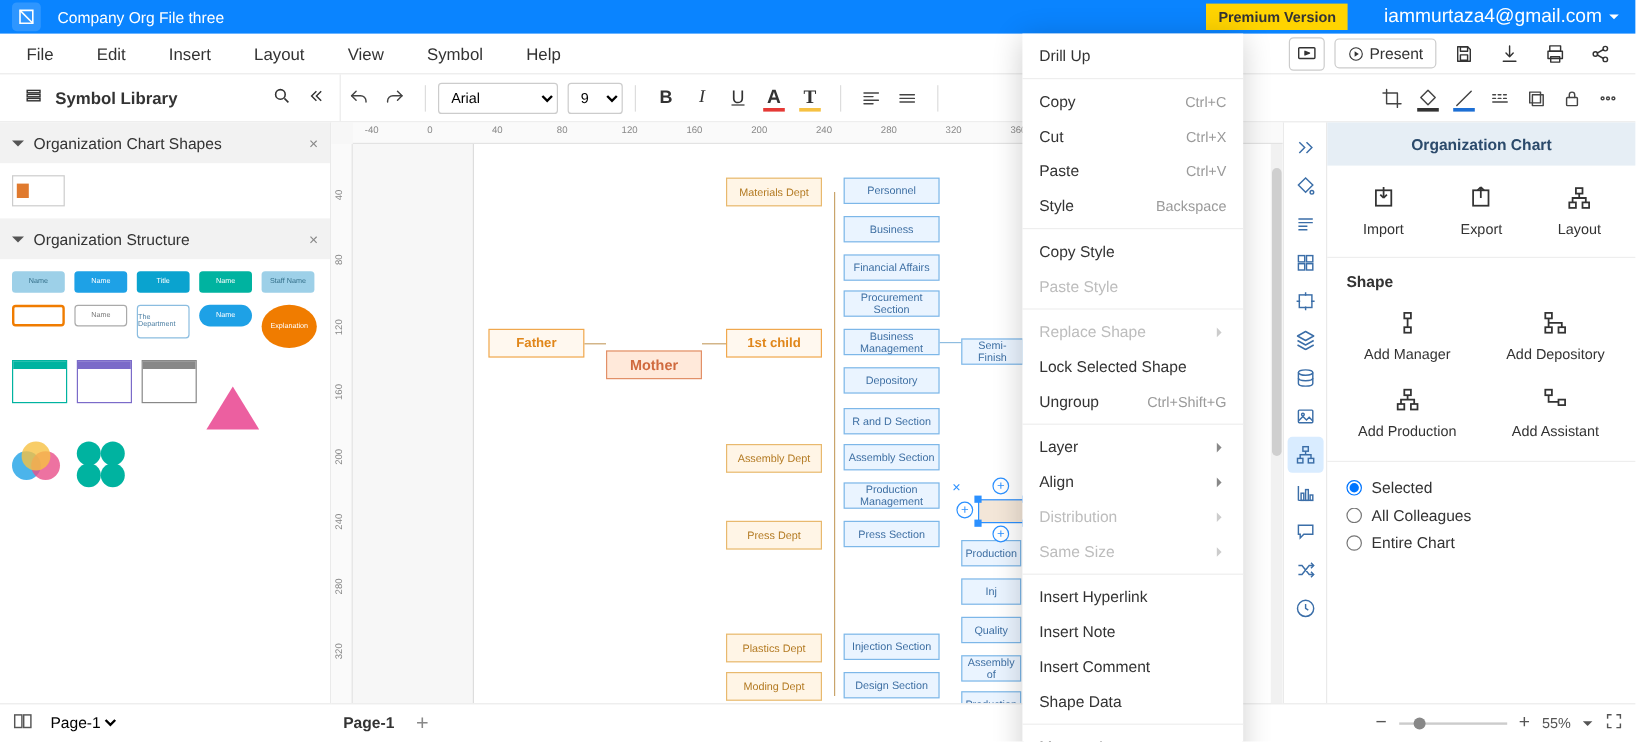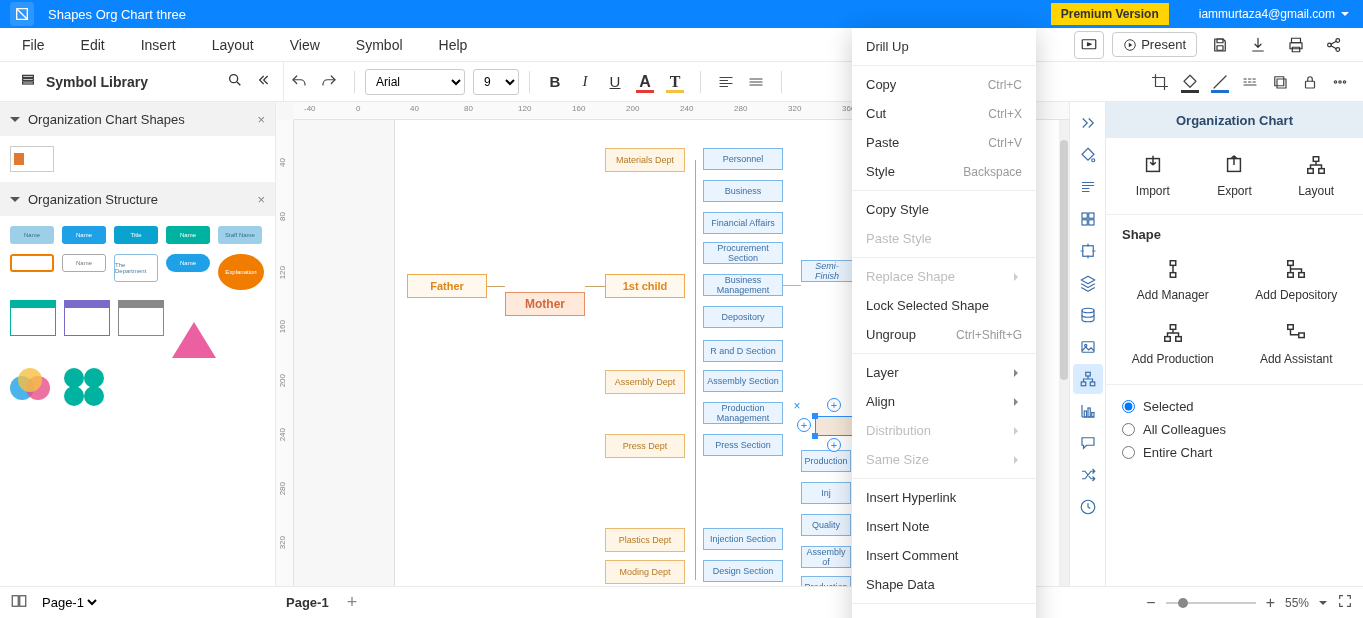--- a/index.html
+++ b/index.html
@@ -5,21 +5,21 @@
   * { box-sizing: border-box; margin: 0; padding: 0; font-family: -apple-system, BlinkMacSystemFont, "Segoe UI", Arial, sans-serif; }
   body { width: 1363px; height: 618px; overflow: hidden; background: #fff; color: #333; font-size: 13px; position: relative; }
 
   
   .titlebar { height: 28px; background: #0a84ff; color: #fff; display: flex; align-items: center; padding: 0 10px; }
   .titlebar .logo { width: 24px; height: 24px; background: rgba(255,255,255,.15); border-radius: 4px; display:flex; align-items:center; justify-content:center; margin-right:14px; }
   .titlebar .logo svg{width:16px;height:16px;fill:#fff;}
   .titlebar .doc-title { flex: 0 0 auto; font-size: 13px; }
   .titlebar .flex { flex: 1; }
   .titlebar .premium { background: #ffd400; color: #333; padding: 4px 10px; font-size: 12px; font-weight: 600; margin-right: 30px;}
-  .titlebar .user { font-size: 12px; margin-right:4px; display:flex; align-items:center; }
+  .titlebar .user { font-size: 16px; margin-right:4px; display:flex; align-items:center; }
   .titlebar .caret-down{width:0;height:0;border:4px solid transparent;border-top-color:#fff;margin-left:6px;margin-top:4px;}
 
   
   .menubar { height: 34px; display: flex; align-items: center; padding: 0 4px; border-bottom: 1px solid #eaeaea; }
   .menubar .menu { padding: 6px 18px; font-size: 14px; cursor: pointer; }
   .menubar .right { margin-left: auto; display: flex; align-items: center; gap: 8px; padding-right: 10px;}
   .menubar .tb-icon{ width:30px; height:28px; display:flex; align-items:center; justify-content:center; border-radius:4px;}
   .menubar .tb-icon svg{width:18px;height:18px;stroke:#333;fill:none;stroke-width:1.6;}
   .menubar .present{ display:flex; align-items:center; padding:4px 10px; border:1px solid #ccc; border-radius:4px; font-size:13px;}
   .menubar .present svg{width:14px;height:14px;margin-right:4px;stroke:#333;fill:none;stroke-width:1.6;}
@@ -126,21 +126,21 @@
 </head>
 <body>
 
 <div class="titlebar">
   <div class="logo">
       <svg viewBox="0 0 24 24">
         <path d="M4 4h16v16H4z" fill="none" stroke="#fff" stroke-width="2"></path>
         <path d="M4 4l16 16" stroke="#fff" stroke-width="2"></path>
       </svg>
     </div>
-  <div class="doc-title">Shapes Org Chart three</div>
+  <div class="doc-title">Company Org File three</div>
   <div class="flex"></div>
   <div class="premium">Premium Version</div>
   <div class="user">
       <span>iammurtaza4@gmail.com</span>
       <span class="caret-down"></span>
     </div>
 </div>
 
 <div class="menubar">
   <div class="menu">File</div>
@@ -394,21 +394,21 @@
       <div class="node blue" style="left:308px;top:122px;">Procurement Section</div>
       <div class="node blue" style="left:308px;top:154px;">Business Management</div>
       <div class="node blue" style="left:308px;top:186px;">Depository</div>
       <div class="node blue" style="left:308px;top:220px;">R and D Section</div>
       <div class="node blue" style="left:308px;top:250px;">Assembly Section</div>
       <div class="node blue" style="left:308px;top:282px;">Production Management</div>
       <div class="node blue" style="left:308px;top:314px;">Press Section</div>
       <div class="node blue" style="left:308px;top:408px;">Injection Section</div>
       <div class="node blue" style="left:308px;top:440px;">Design Section</div>
 
-      <div class="node blue" style="left:406px;top:140px;width:52px;font-style:italic;">Semi-Finish</div>
+      <div class="node blue" style="left:406px;top:162px;width:52px;">Semi-Finish</div>
       <div class="node blue" style="left:406px;top:362px;width:50px;">Inj</div>
       <div class="node blue" style="left:406px;top:394px;width:50px;">Quality</div>
       <div class="node blue" style="left:406px;top:426px;width:50px;">Assembly of</div>
       <div class="node blue" style="left:406px;top:456px;width:50px;">Production</div>
       <div class="node blue" style="left:406px;top:330px;width:50px;">Production</div>
 
       <div class="node blue sel" style="left:420px;top:296px;width:40px;height:20px;"></div>
       <div class="handle" style="left:417px;top:293px;"></div>
       <div class="handle" style="left:457px;top:293px;"></div>
       <div class="handle" style="left:417px;top:313px;"></div>

